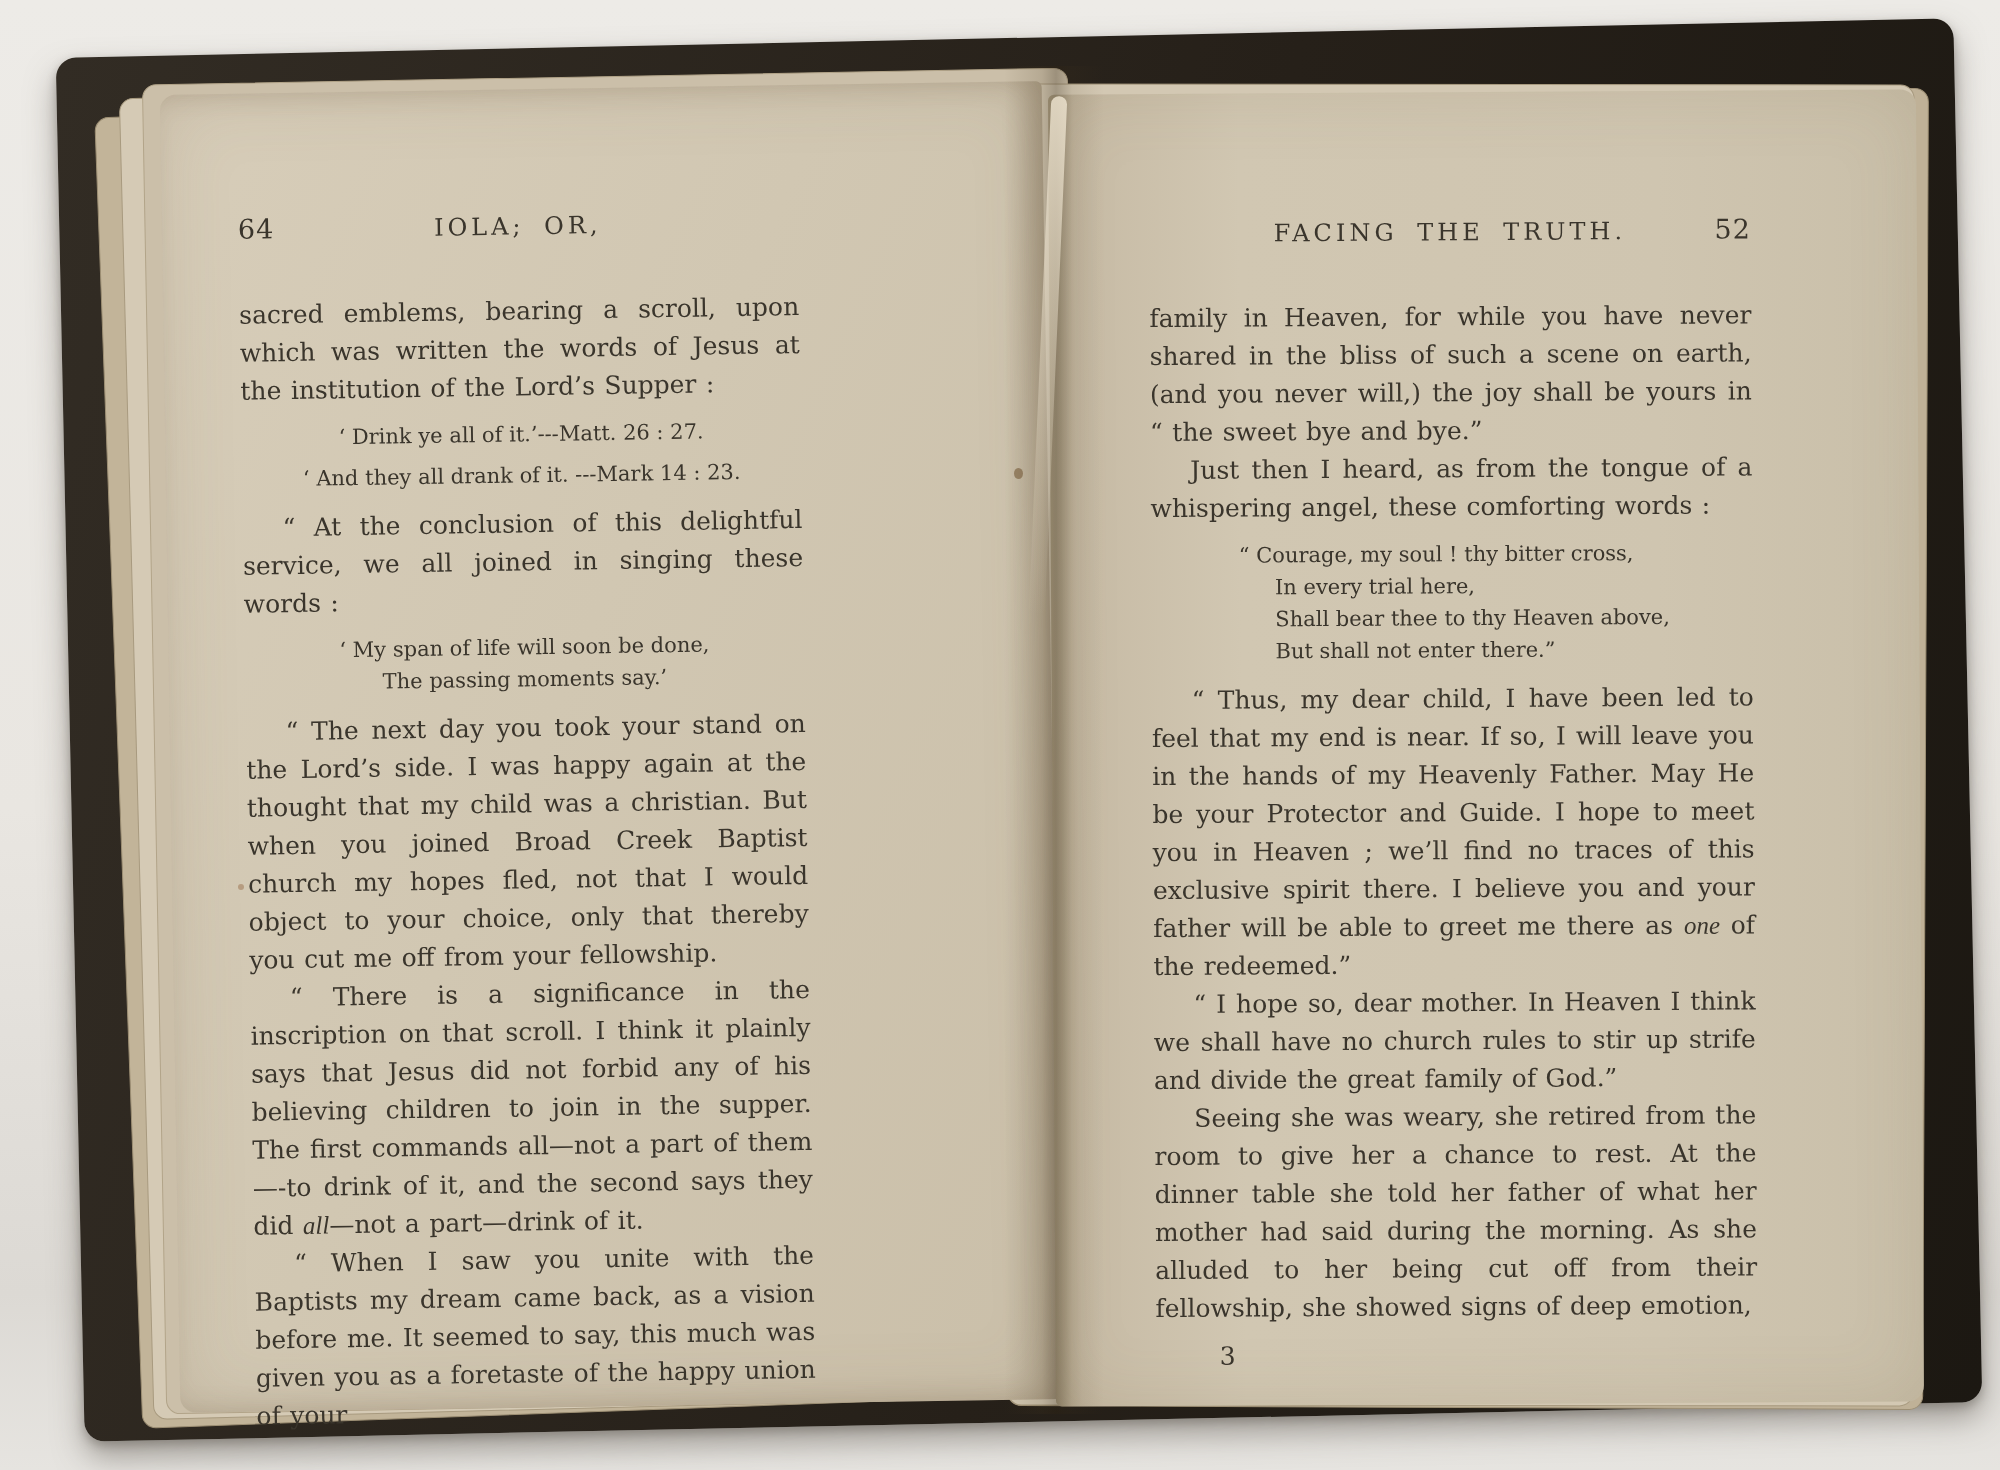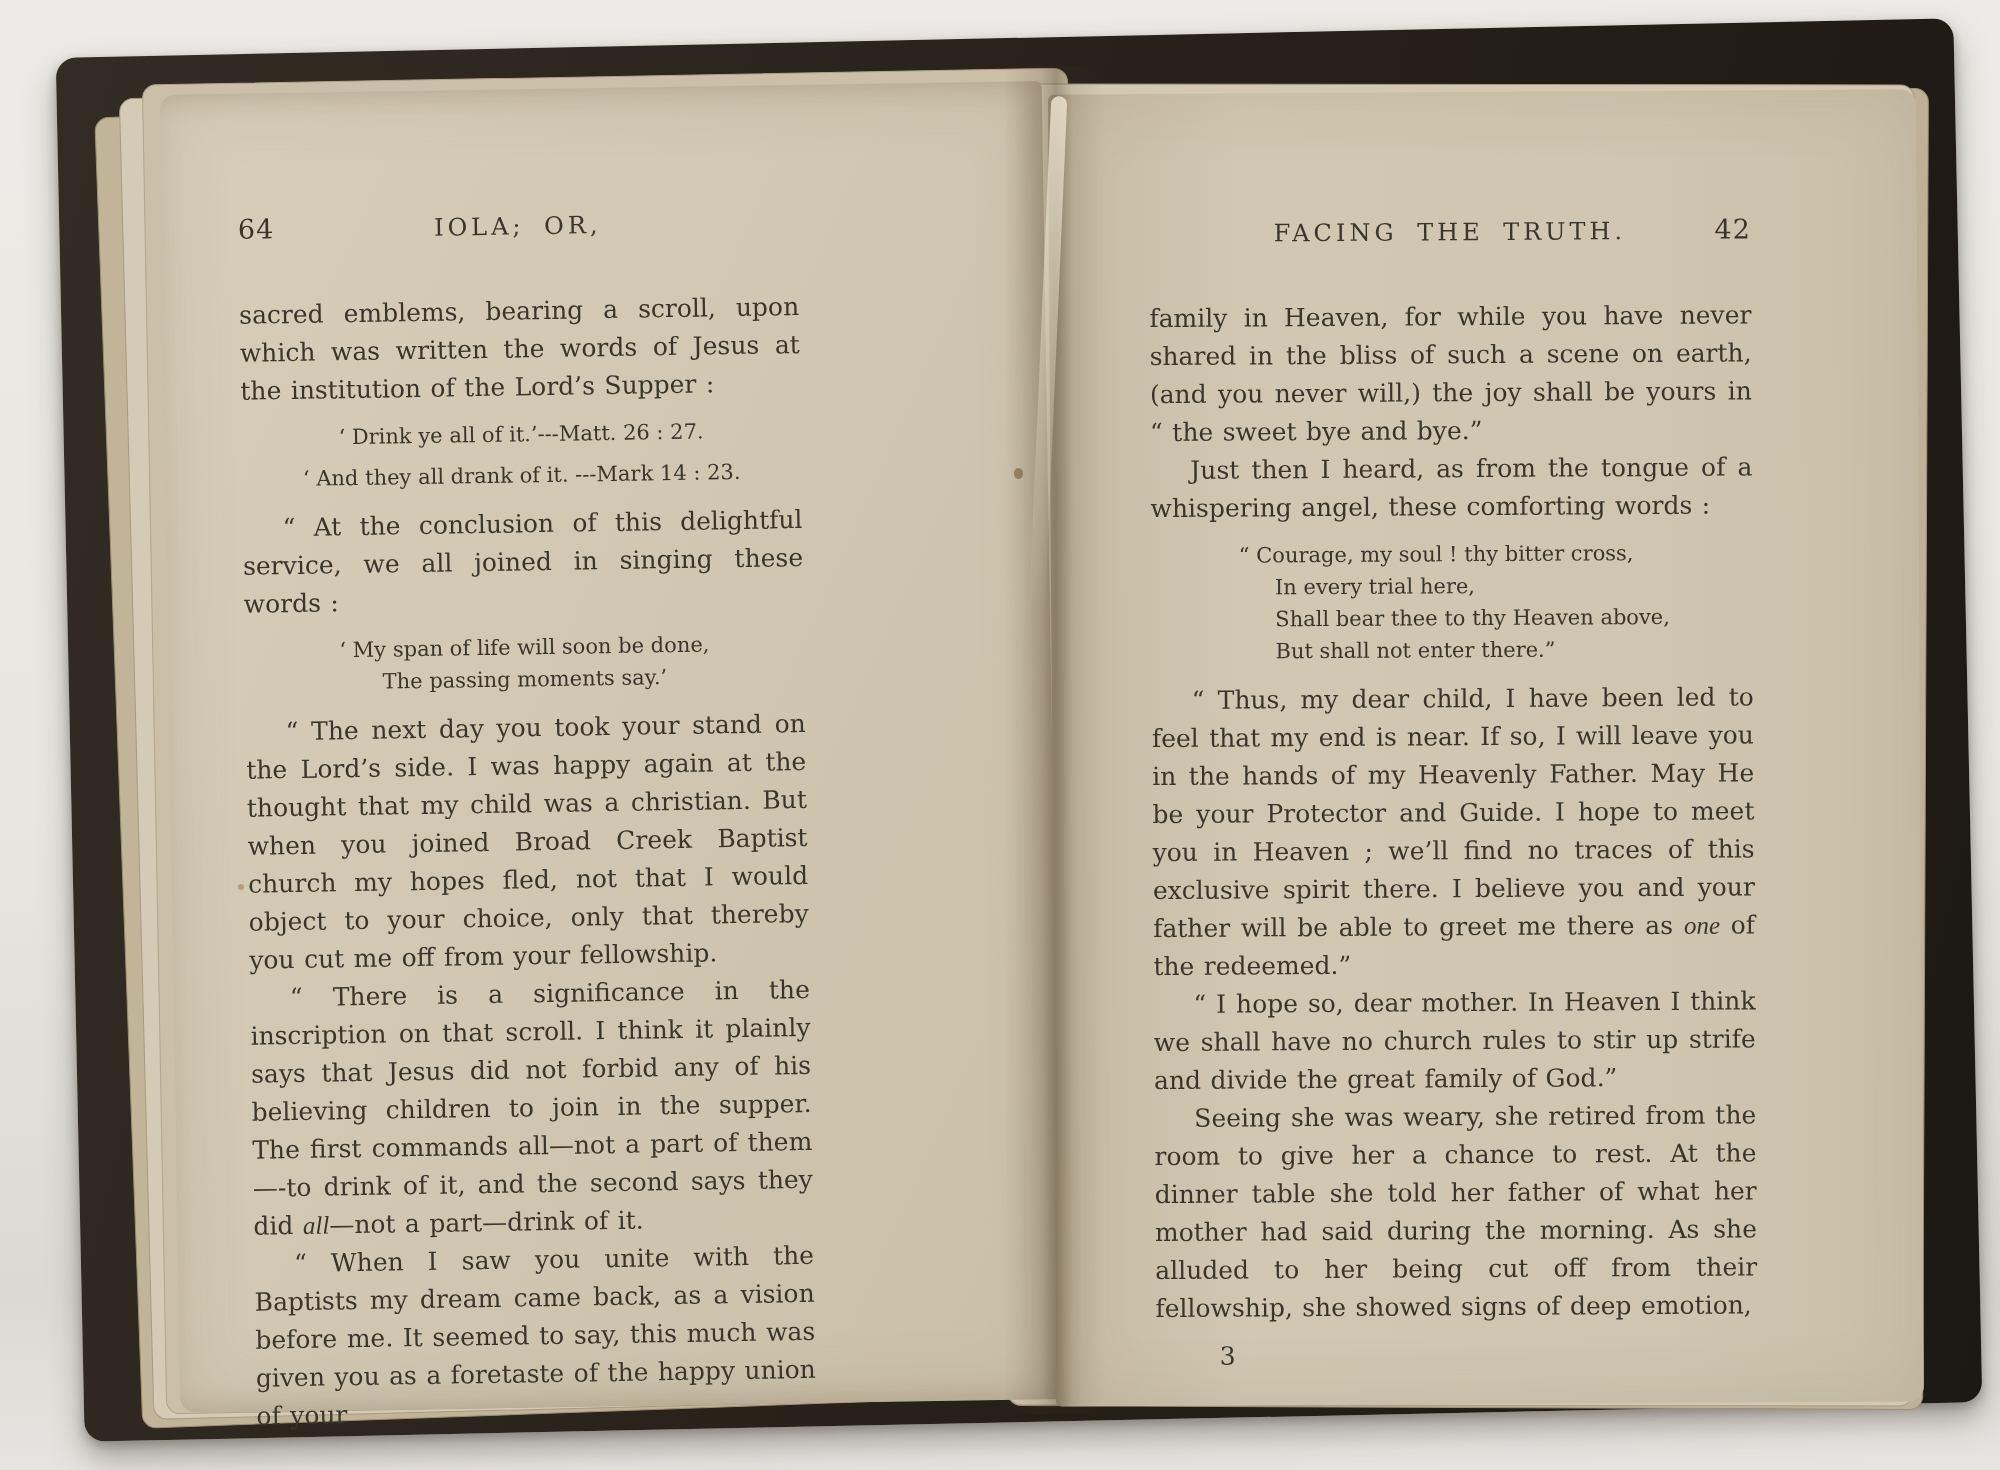--- a/index.html
+++ b/index.html
@@ -120,21 +120,21 @@
 
       <p class="para indent">“ When I saw you unite with the Baptists my dream came back, as a vision before me. It seemed to say, this much was given you as a foretaste of the happy union of your</p>
     </div>
   </div>
 
   <div class="page page-right">
     <div class="content right">
       <div class="pghead">
         <span></span>
         <span class="title">FACING THE TRUTH.</span>
-        <span class="num right-side">42</span>
+        <span class="num right-side">52</span>
       </div>
 
       <p class="para">family in Heaven, for while you have never shared in the bliss of such a scene on earth, (and you never will,) the joy shall be yours in “ the sweet bye and bye.”</p>
 
       <p class="para indent">Just then I heard, as from the tongue of a whispering angel, these comforting words :</p>
 
       <div class="qblock verse-block">
           <div class="vline">“ Courage, my soul ! thy bitter cross,</div>
           <div class="vline">In every trial here,</div>
           <div class="vline">Shall bear thee to thy Heaven above,</div>

